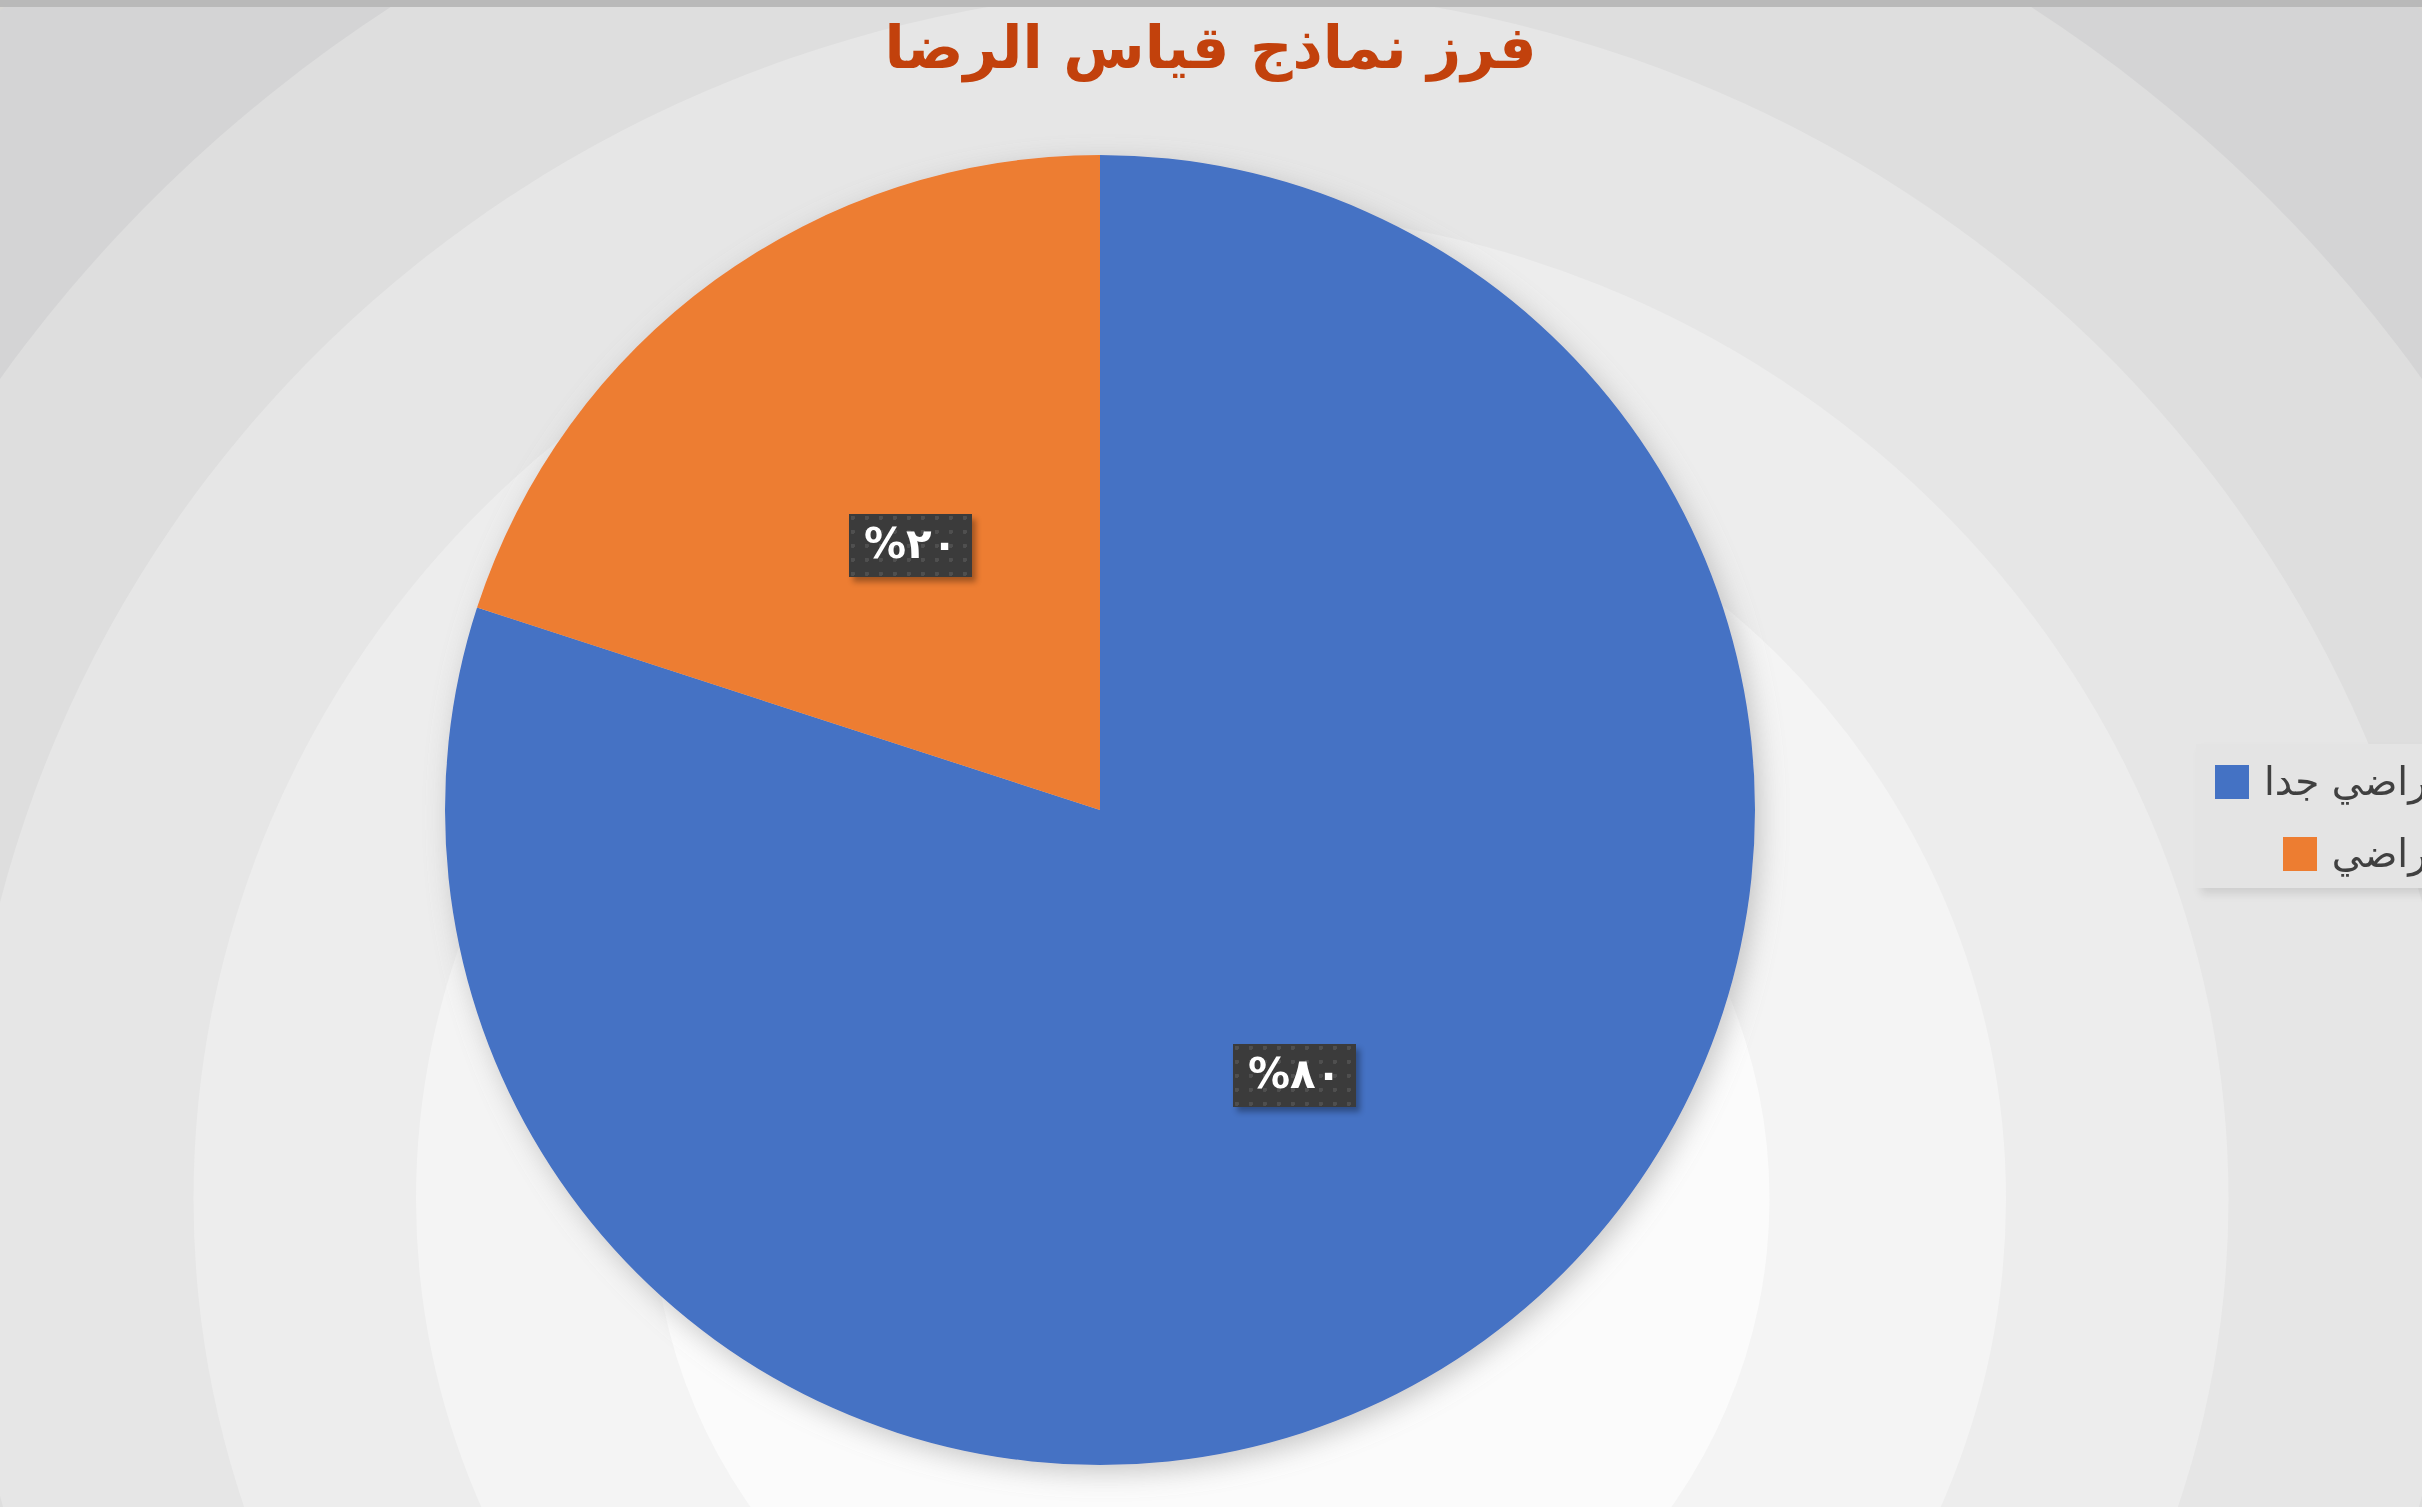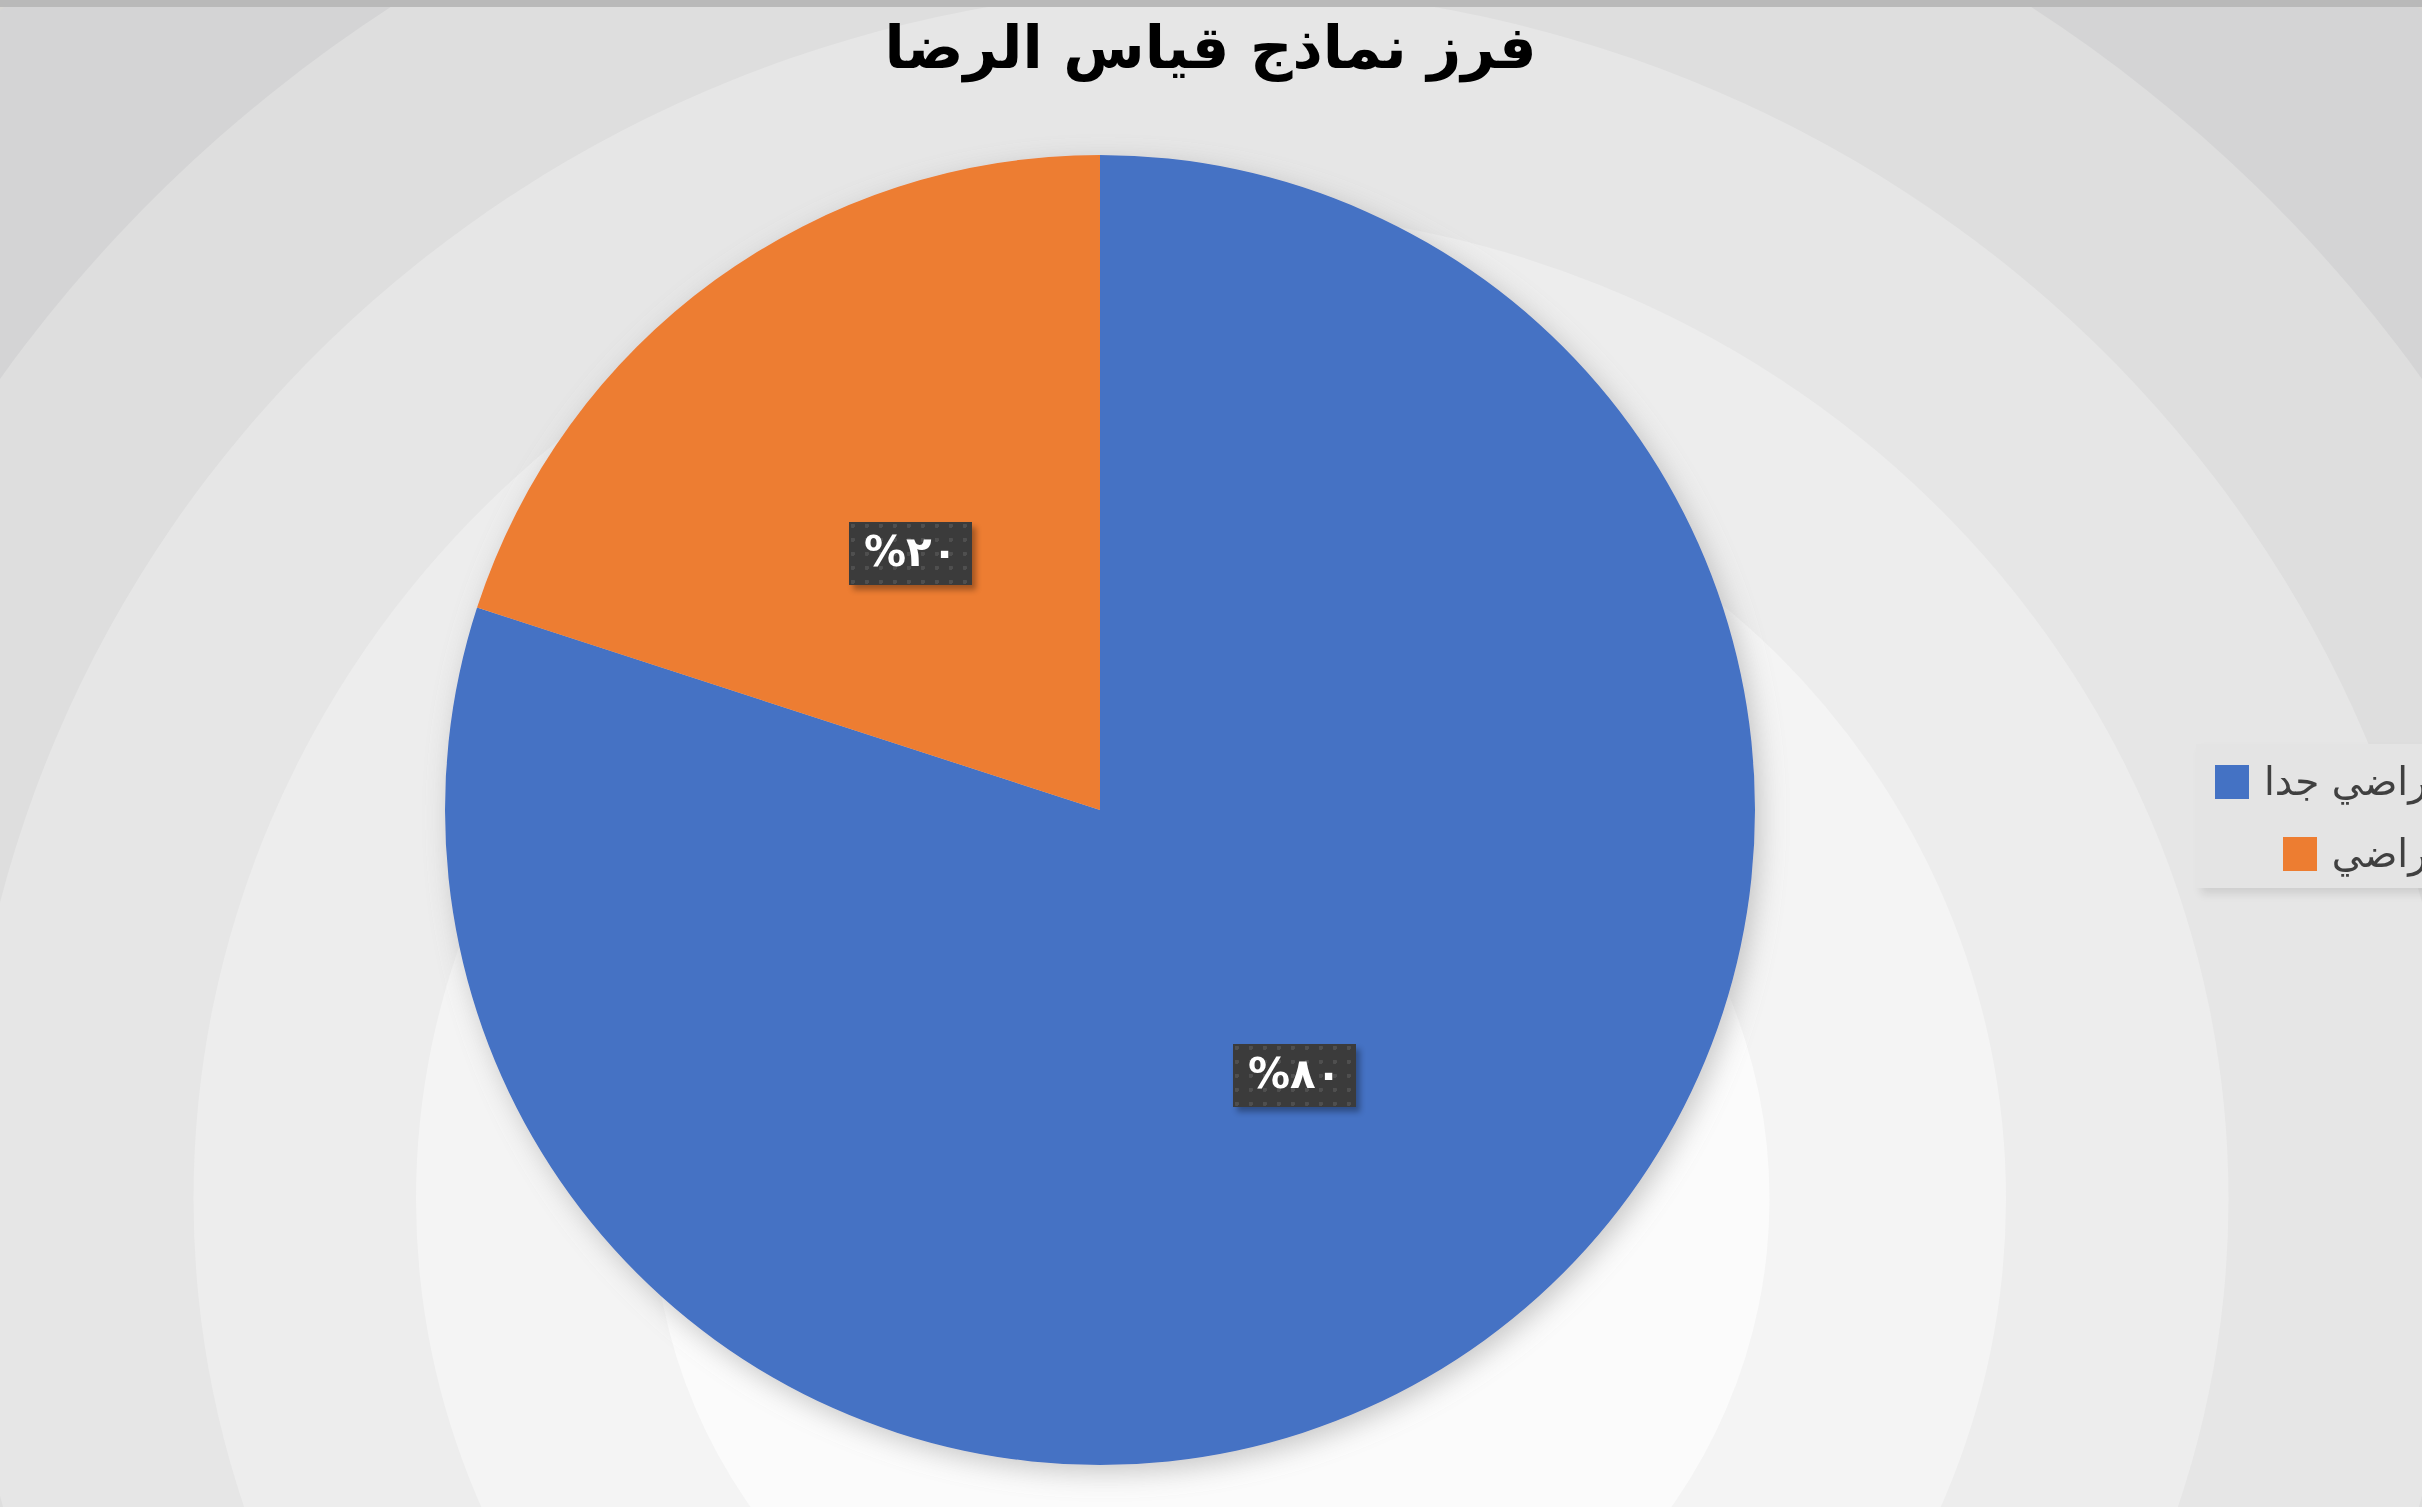--- a/index.html
+++ b/index.html
@@ -81,21 +81,21 @@
     line-height: 1;
     padding: 8.5px 15px 12.3px 15px;
     background-color: #3b3b3b;
     background-image:
       radial-gradient(circle at 3.8px 3.8px, rgba(255,255,255,0.10) 2.1px, transparent 2.3px);
     background-size: 14px 14px;
     box-shadow: 3.8px 4.7px 5.7px rgba(0,0,0,0.32);
     direction: ltr;
     white-space: nowrap;
   }
-  #label-satisfied { left: 850px; top: 514px; margin-top: 8px; }
+  #label-satisfied { left: 850px; top: 514px; }
   #label-very-satisfied { left: 1234px; top: 1044px; text-align: right; }
 
   
   #legend {
     position: absolute;
     left: 2197px;
     top: 744px;
     width: 248px;
     height: 144px;
     background: #e4e4e4;
@@ -137,21 +137,21 @@
     <div class="band b3"></div>
     <div class="band b4"></div>
     <div class="band b5"></div>
     <div class="band b6"></div>
     <div class="band b7"></div>
     <div class="band b8"></div>
     <div class="band b9"></div>
   </div>
   <div id="bg-topstrip"></div>
 
-  <div id="chart-title" style="color: #000000;">فرز نماذج قياس الرضا</div>
+  <div id="chart-title" style="color: #c2410c;">فرز نماذج قياس الرضا</div>
 
   <div id="plot-area">
     <svg id="pie-svg" viewBox="0 0 1384 1384" xmlns="http://www.w3.org/2000/svg">
       <defs>
         <filter id="pieShadow" x="-12%" y="-12%" width="130%" height="130%">
           <feDropShadow dx="6" dy="8" stdDeviation="14" flood-color="#8a8a8a" flood-opacity="0.45"></feDropShadow>
         </filter>
       </defs>
       <g filter="url(#pieShadow)">
 

